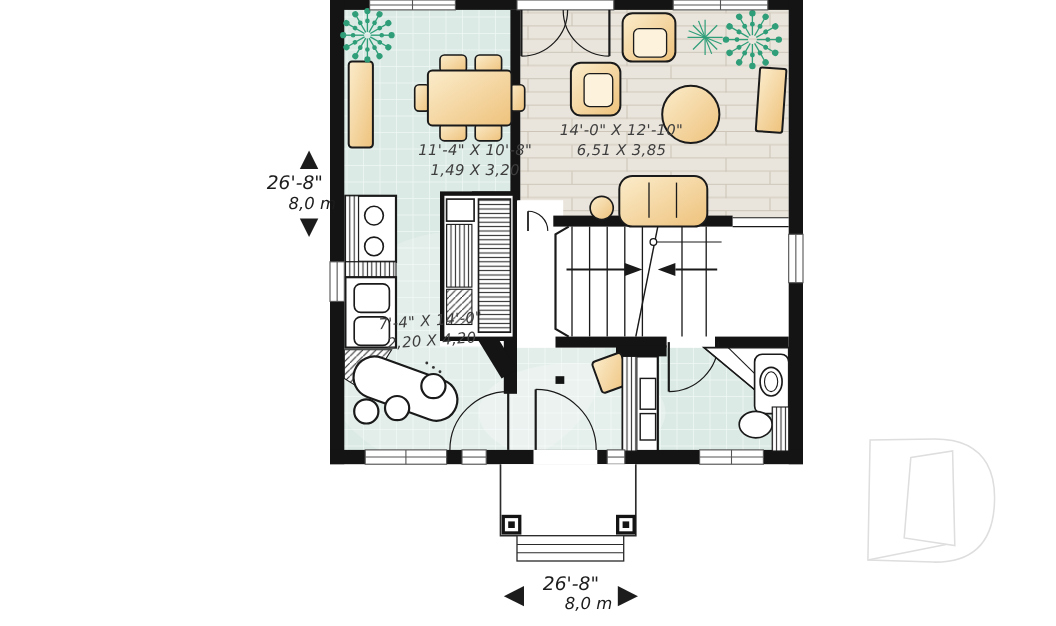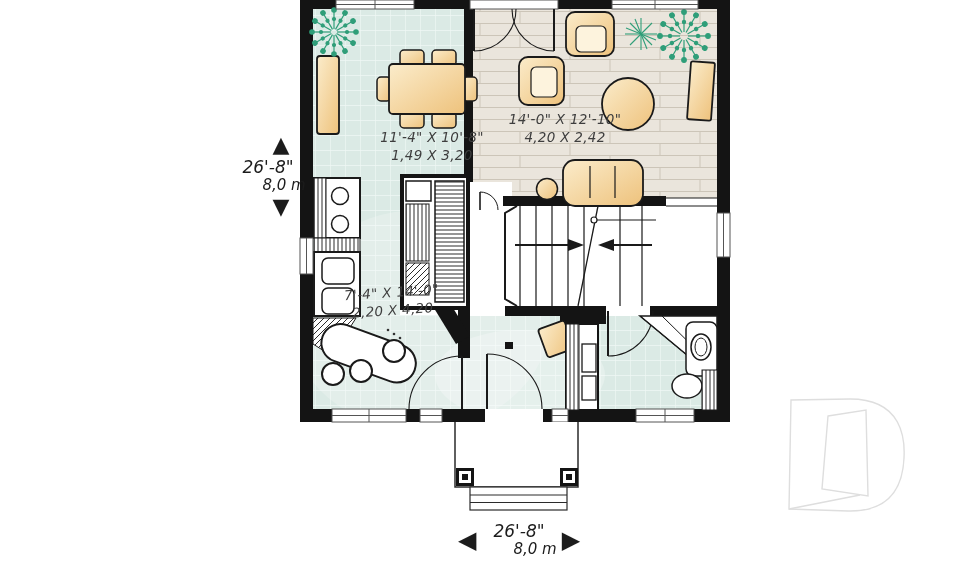--- a/index.html
+++ b/index.html
@@ -398,21 +398,21 @@
     <path d="M789 509 L860 495" fill="none"></path>
   </g>
 </svg>
 
 <div class="lbl" style="left:432px;top:128px;">
   <div>11'-4" X 10'-8"</div>
   <div>1,49 X 3,20</div>
 </div>
 <div class="lbl" style="left:565px;top:110px;">
   <div>14'-0" X 12'-10"</div>
-  <div>4,20 X 2,42</div>
+  <div>6,51 X 3,85</div>
 </div>
 <div class="lbl kitchen" style="left:392px;top:283px;">
   <div>7'-4" X 14'-0"</div>
   <div>2,20 X 4,20</div>
 </div>
 
 <div class="dim dim-left">
   <span class="arrow">▲</span>
   <div class="txt">
     <div class="imp">26'-8"</div>

